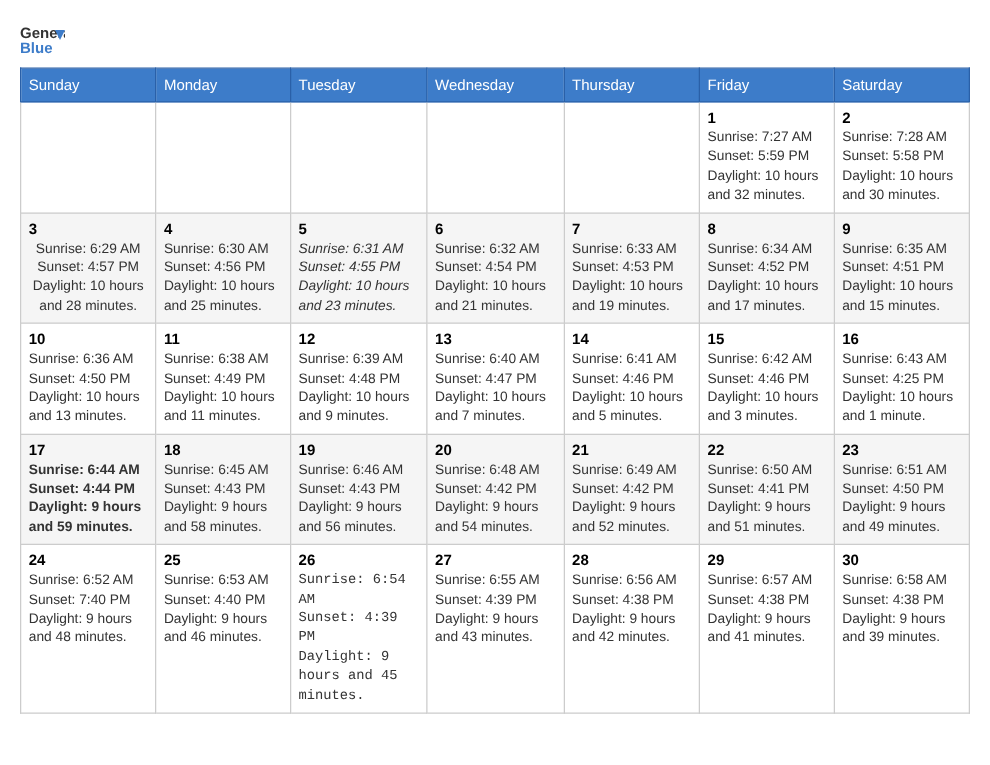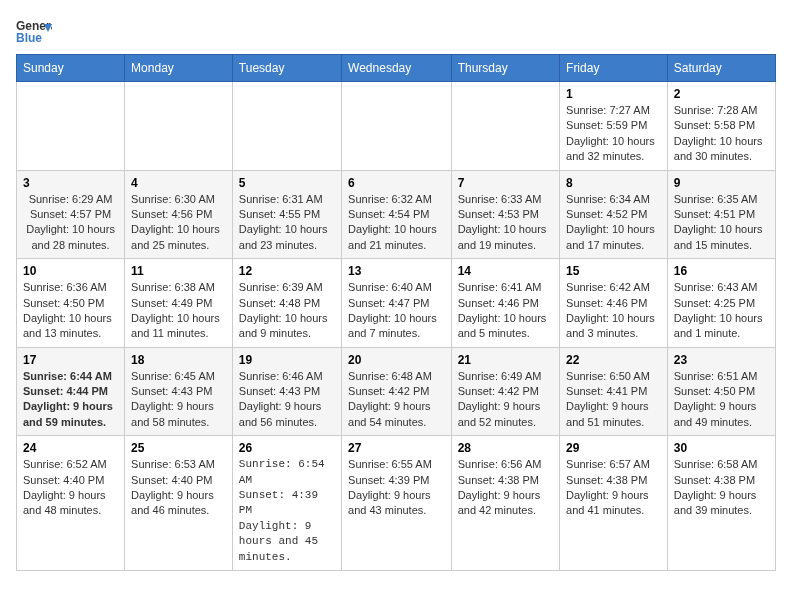--- a/index.html
+++ b/index.html
@@ -135,21 +135,21 @@
 Daylight: 10 hours and 28 minutes.</div>
         </td>
         <td>
           <span class="day-num">4</span>
           <div class="day-info" style="white-space: pre-line;">Sunrise: 6:30 AM
 Sunset: 4:56 PM
 Daylight: 10 hours and 25 minutes.</div>
         </td>
         <td>
           <span class="day-num">5</span>
-          <div class="day-info" style="white-space: pre-line;">Sunrise: 6:31 AM
+          <div class="day-info" style="white-space: pre-line; font-style: italic;">Sunrise: 6:31 AM
 Sunset: 4:55 PM
 Daylight: 10 hours and 23 minutes.</div>
         </td>
         <td>
           <span class="day-num">6</span>
           <div class="day-info" style="white-space: pre-line;">Sunrise: 6:32 AM
 Sunset: 4:54 PM
 Daylight: 10 hours and 21 minutes.</div>
         </td>
         <td>
@@ -256,21 +256,21 @@
           <span class="day-num">23</span>
           <div class="day-info" style="white-space: pre-line;">Sunrise: 6:51 AM
 Sunset: 4:50 PM
 Daylight: 9 hours and 49 minutes.</div>
         </td>
       </tr>
       <tr>
         <td>
           <span class="day-num">24</span>
           <div class="day-info" style="white-space: pre-line;">Sunrise: 6:52 AM
-Sunset: 4:40 PM
+Sunset: 7:40 PM
 Daylight: 9 hours and 48 minutes.</div>
         </td>
         <td>
           <span class="day-num">25</span>
           <div class="day-info" style="white-space: pre-line;">Sunrise: 6:53 AM
 Sunset: 4:40 PM
 Daylight: 9 hours and 46 minutes.</div>
         </td>
         <td>
           <span class="day-num">26</span>

